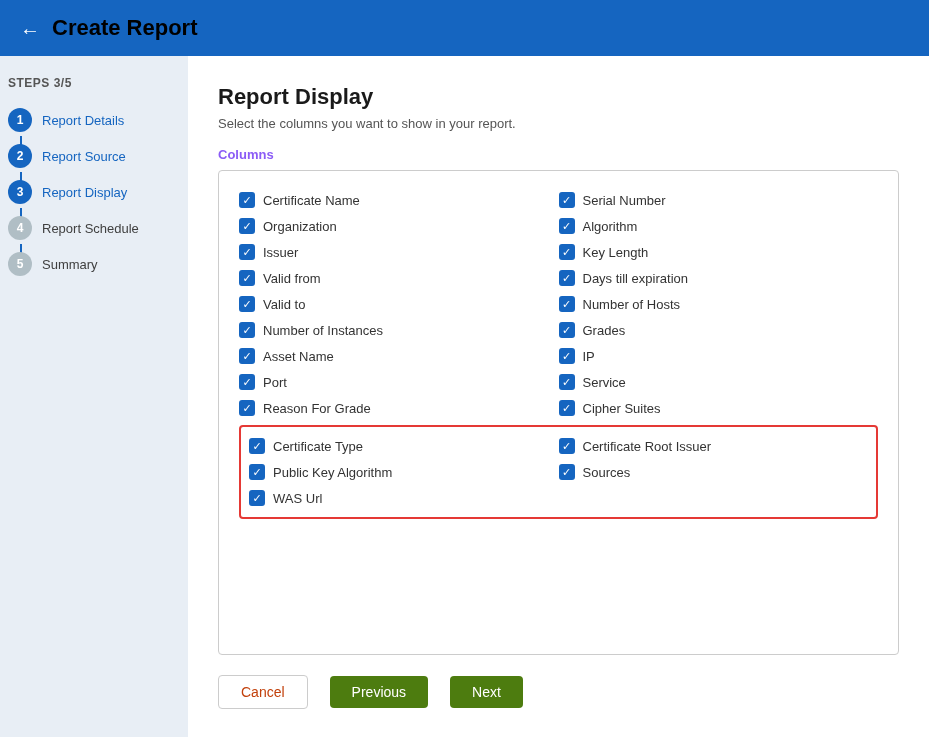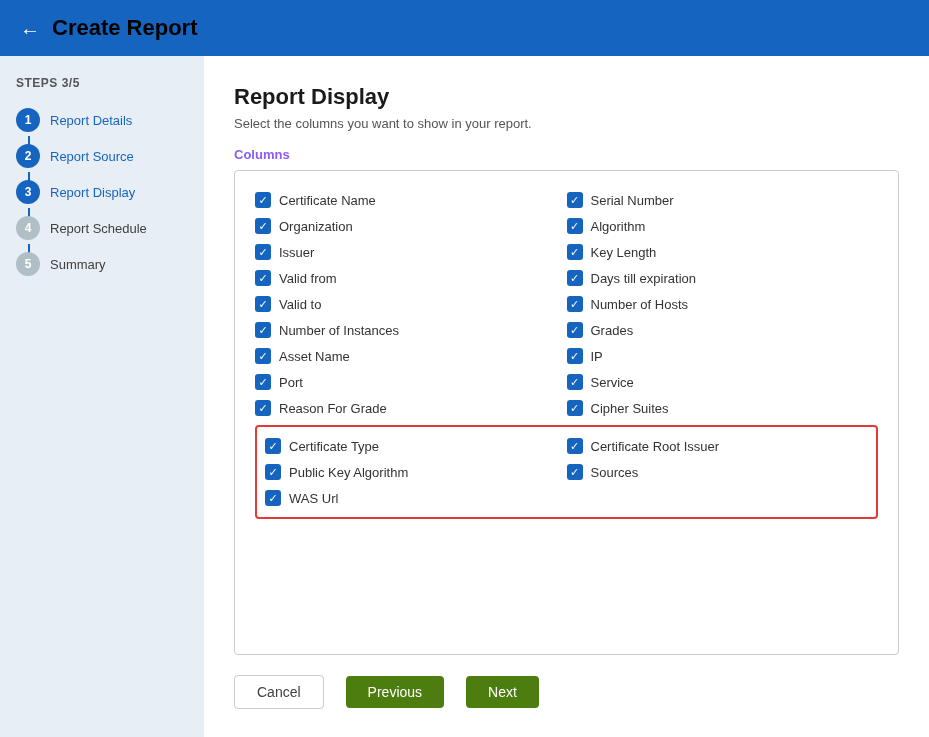--- a/index.html
+++ b/index.html
@@ -28,23 +28,23 @@
       font-weight: bold;
       color: #000000;
     }
 
     .layout {
       display: flex;
       height: calc(737px - 56px);
     }
 
     .sidebar {
-      width: 204px;
+      width: 188px;
       background: #e8eef5;
-      padding: 20px 16px;
+      padding: 20px 8px;
       flex-shrink: 0;
     }
     .steps-label {
       font-size: 12px;
       font-weight: bold;
       color: #555;
       margin-bottom: 18px;
       letter-spacing: 0.5px;
     }
     .step-item {
@@ -187,21 +187,21 @@
       padding-top: 20px;
       margin-top: auto;
     }
     .btn {
       padding: 8px 22px;
       border-radius: 4px;
       font-size: 14px;
       cursor: pointer;
       border: 1px solid #ccc;
       background: white;
-      color: #404040;
+      color: #c2410c;
     }
     .btn-primary {
       background: #4d7c0f;
       color: white;
       border: none;
       margin-left: 12px;
     }
   </style>
 </head>
 <body>

